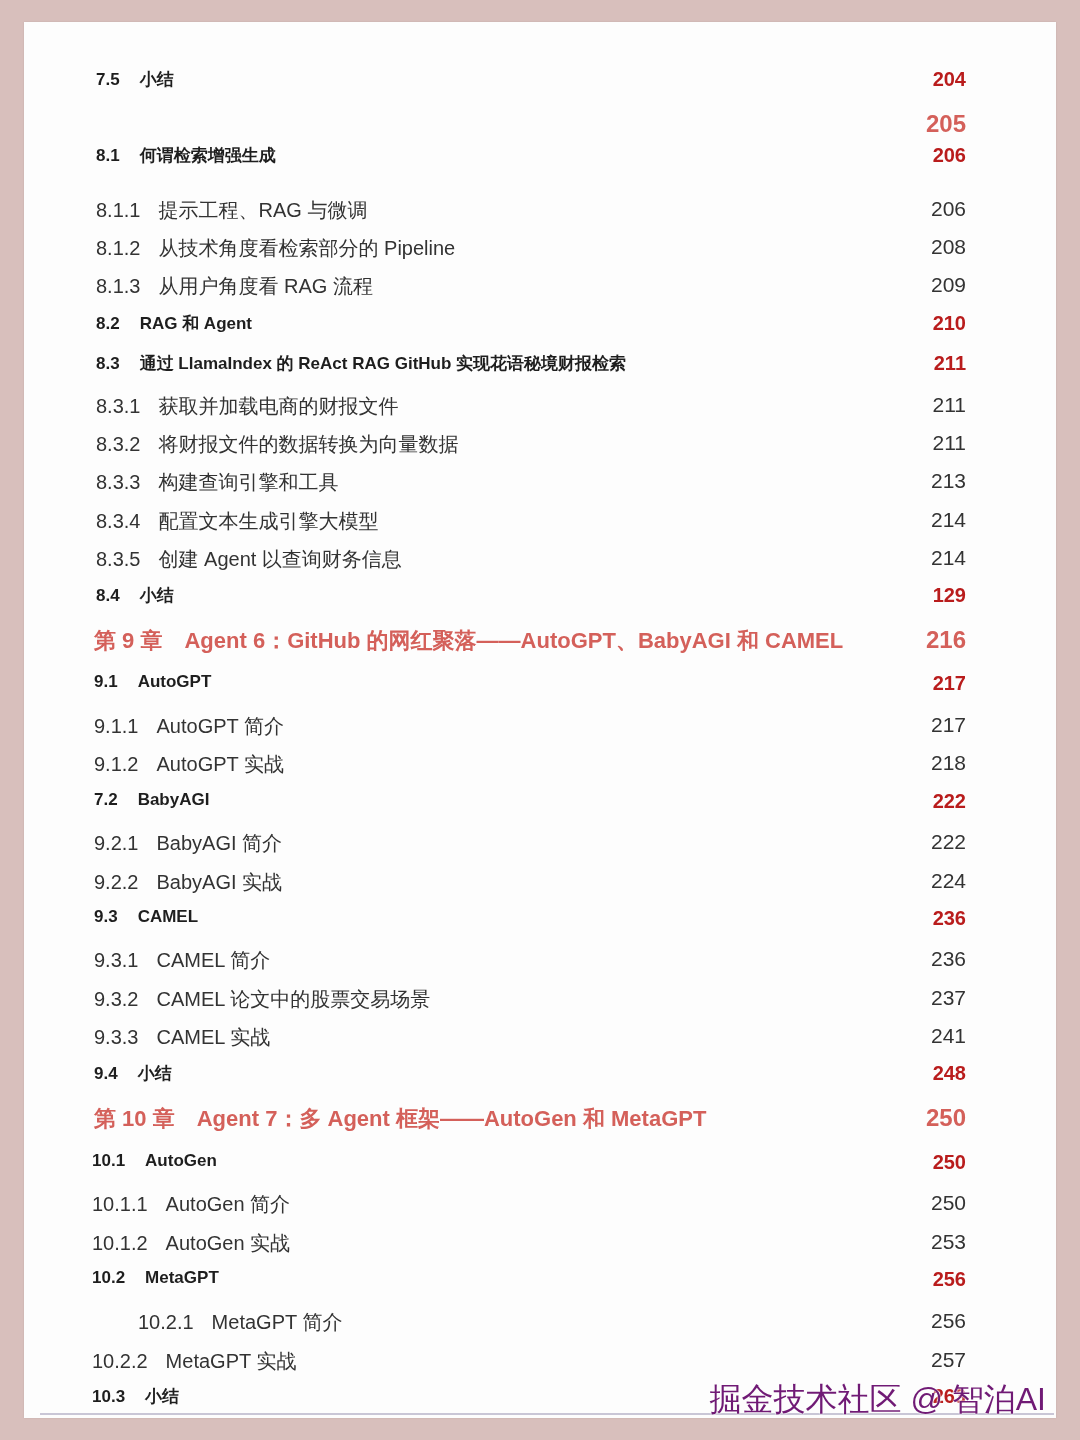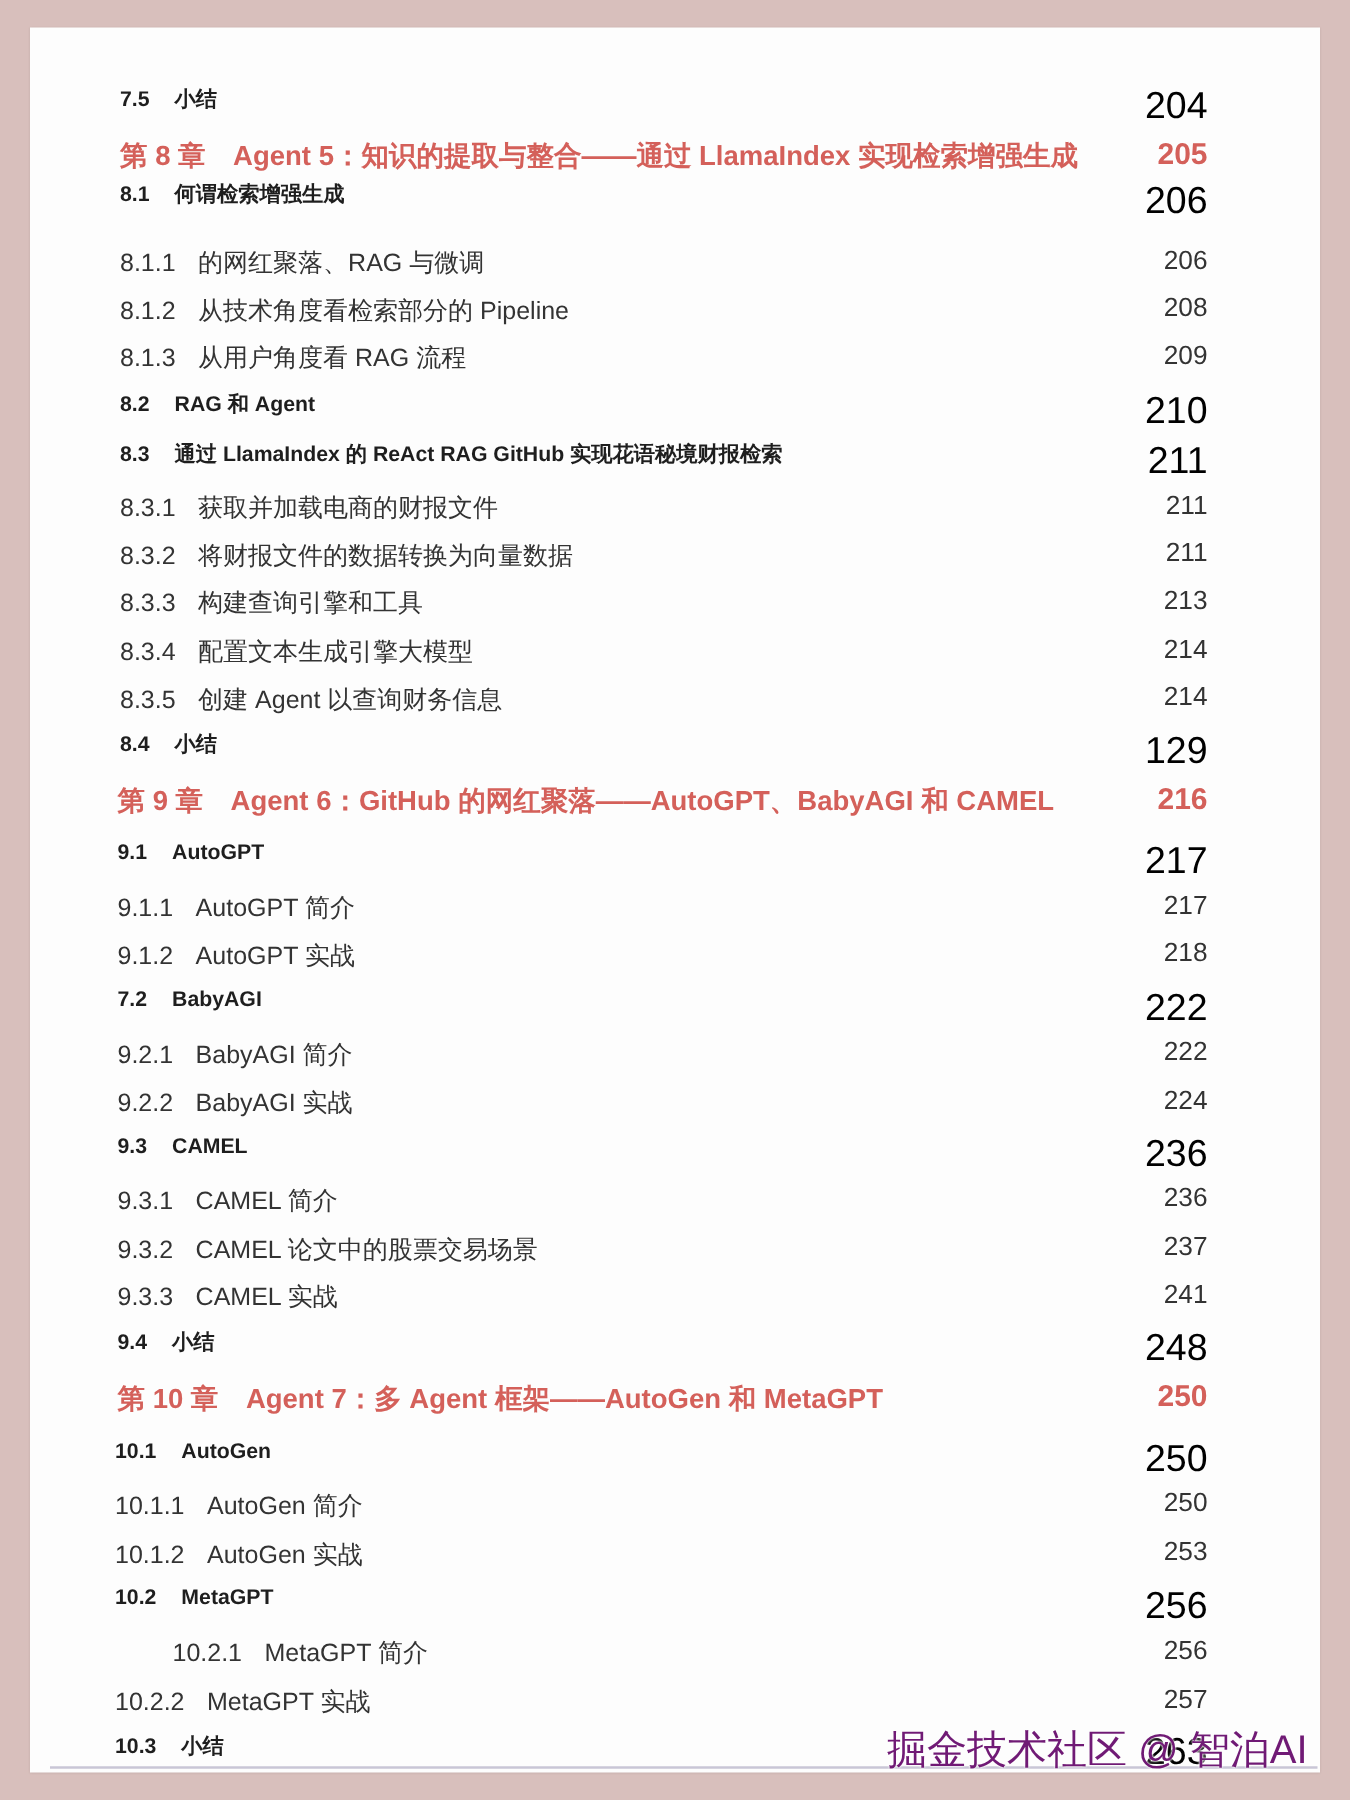--- a/index.html
+++ b/index.html
@@ -14,21 +14,21 @@
   .page-rule {
     position:absolute; left:40px; top:1413px; width:1014px; height:2px; background:#c9c6d6;
   }
   .toc { position:absolute; left:0; top:0; width:1080px; height:1440px; }
   .row { position:absolute; left:0; width:1080px; height:34px; }
   .row .label { position:absolute; white-space:nowrap; color:#222; }
   .row .page-num { position:absolute; right:114px; color:#222; text-align:right; }
   .row.sub .label { font-size:20px; color:#333; }
   .row.sub .page-num { font-size:21px; color:#333; }
   .row.sec .label { font-size:17px; font-weight:bold; color:#1e1e1e; }
-  .row.sec .page-num { font-size:30px; font-weight:normal; color:#000000; }
+  .row.sec .page-num { font-size:20px; font-weight:bold; color:#b91c1c; }
   .row.chap .label { font-size:22px; color:#d4605a; font-weight:bold; }
   .row.chap .page-num { font-size:24px; color:#d4605a; font-weight:bold; }
   .num { display:inline-block; }
   .sec .num { margin-right:20px; }
   .sub .num { margin-right:18px; }
   .chap .num { margin-right:22px; }
   .watermark {
     position:absolute; right:34px; top:1378px; font-size:32px; color:#701a75; white-space:nowrap;
     text-shadow:0 0 2px #fff, 0 0 2px #fff;
   }
@@ -38,29 +38,28 @@
 
 <div class="page"></div>
 <div class="page-rule"></div>
 
 <div class="toc" id="toc">
     <div class="row sec" style="top: 68px;">
       <span class="label" style="left: 96px;"><span class="num">7.5</span><span class="title">小结</span></span>
       <span class="page-num">204</span>
     </div>
     <div class="row chap" style="top: 110px;">
-      <span class="label" style="left: 96px;"><span class="num">第 8 章</span><span class="title">Agent 5：知识的提取与整合——通过 LlamaIndex 实现检索增强生成</span></span>
       <span class="page-num">205</span>
     </div>
     <div class="row sec" style="top: 144px;">
       <span class="label" style="left: 96px;"><span class="num">8.1</span><span class="title">何谓检索增强生成</span></span>
       <span class="page-num">206</span>
     </div>
     <div class="row sub" style="top: 197px;">
-      <span class="label" style="left: 96px;"><span class="num">8.1.1</span><span class="title">的网红聚落、RAG 与微调</span></span>
+      <span class="label" style="left: 96px;"><span class="num">8.1.1</span><span class="title">提示工程、RAG 与微调</span></span>
       <span class="page-num">206</span>
     </div>
     <div class="row sub" style="top: 235px;">
       <span class="label" style="left: 96px;"><span class="num">8.1.2</span><span class="title">从技术角度看检索部分的 Pipeline</span></span>
       <span class="page-num">208</span>
     </div>
     <div class="row sub" style="top: 273px;">
       <span class="label" style="left: 96px;"><span class="num">8.1.3</span><span class="title">从用户角度看 RAG 流程</span></span>
       <span class="page-num">209</span>
     </div>

